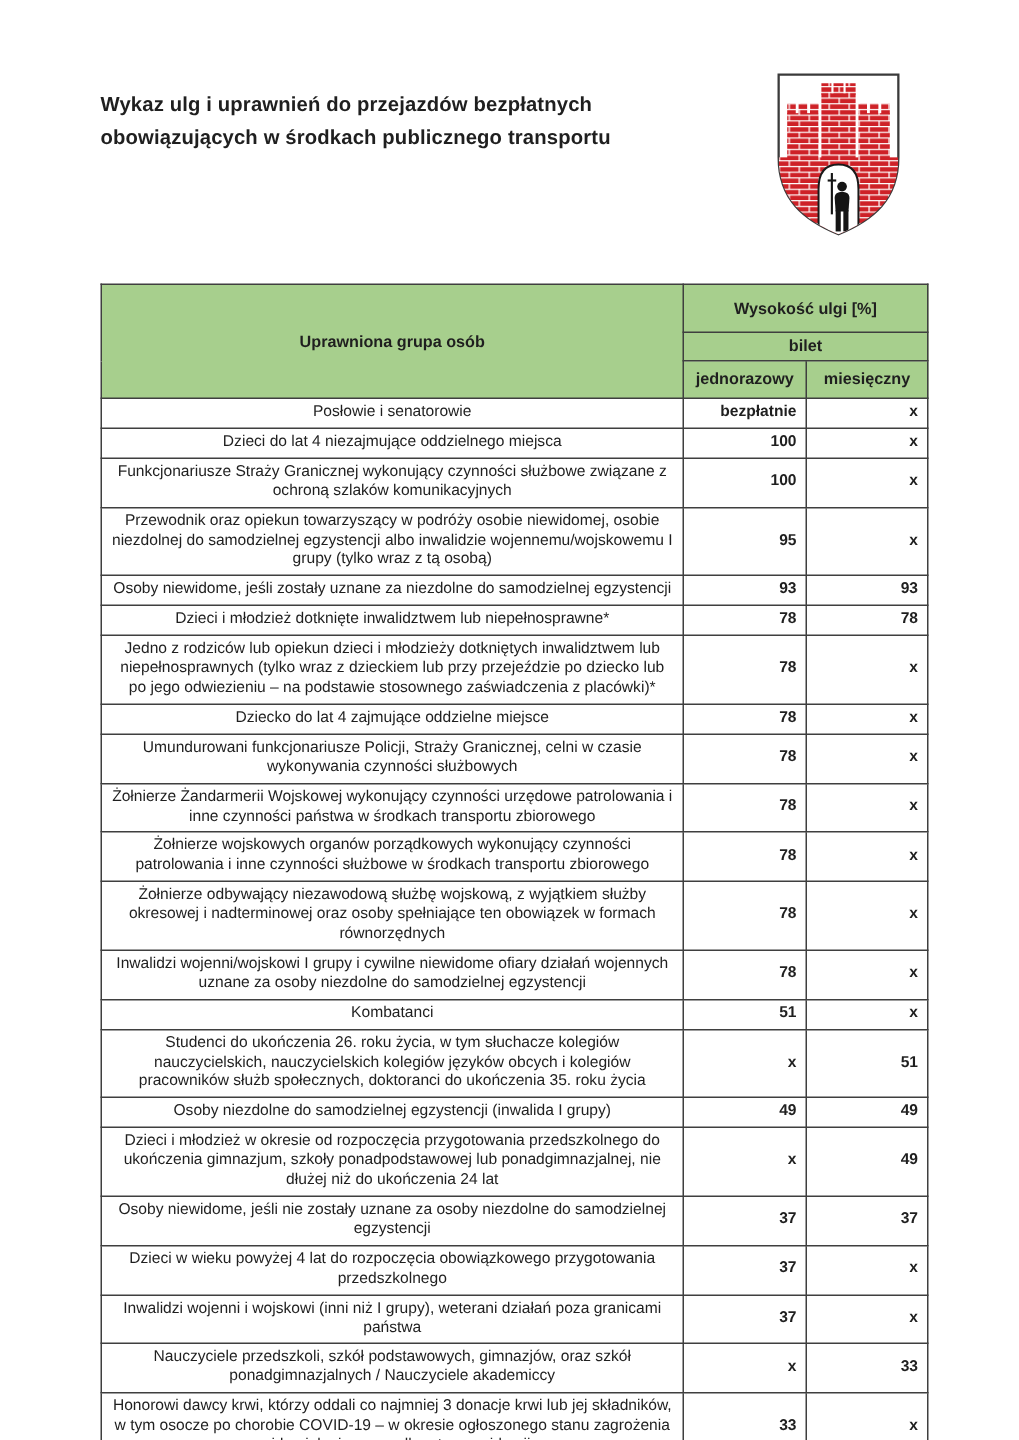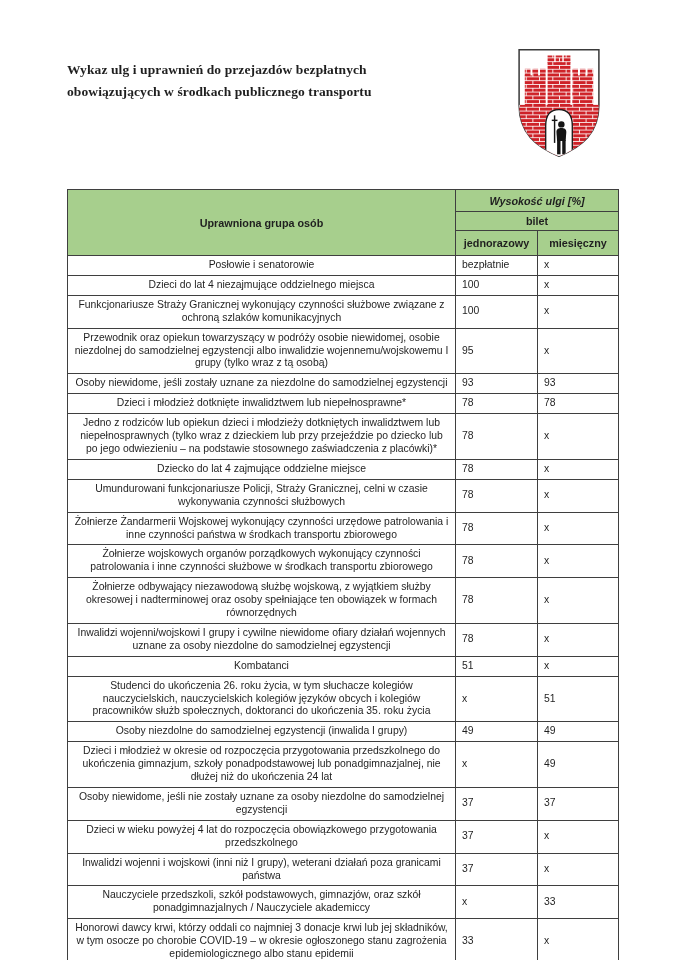--- a/index.html
+++ b/index.html
@@ -18,21 +18,20 @@
     position:relative;
     width:679px;
     min-height:960px;
     background:#ffffff;
     overflow:hidden;
   }
   .header{
     display:flex;
     align-items:flex-start;
     padding:46px 61px 0 67px;
-    font-family:Liberation Serif, serif;
   }
   .title{
     margin-top:13px;
     font-size:13.5px;
     font-weight:bold;
     line-height:21.5px;
     letter-spacing:.1px;
   }
   .crest{
     margin-left:auto;
@@ -53,32 +52,32 @@
     border:1px solid var(--border);
   }
   .discount-table thead th{
     background:var(--green);
     font-weight:bold;
     font-size:10.8px;
     text-align:center;
     vertical-align:middle;
     padding:3px 4px;
   }
-  .discount-table thead tr:nth-child(1) th.th-span{height:22px;font-style:italic;}
+  .discount-table thead tr:nth-child(1) th.th-span{height:32px;}
   .discount-table thead tr:nth-child(2) th{height:17px;}
   .discount-table thead tr:nth-child(3) th{height:25px;}
   .discount-table tbody td{
     font-size:10.4px;
     line-height:12.9px;
     padding:3px 6px;
     vertical-align:middle;
     background:#ffffff;
   }
   .cell-group{text-align:center;}
-  .cell-val{text-align:left;}
+  .cell-val{text-align:right;font-weight:bold;}
 </style>
 </head>
 <body>
 
 <div class="page">
 
   <div class="header">
     <div class="title">
       <div>Wykaz ulg i uprawnień do przejazdów bezpłatnych</div>
       <div>obowiązujących w środkach publicznego transportu</div>

